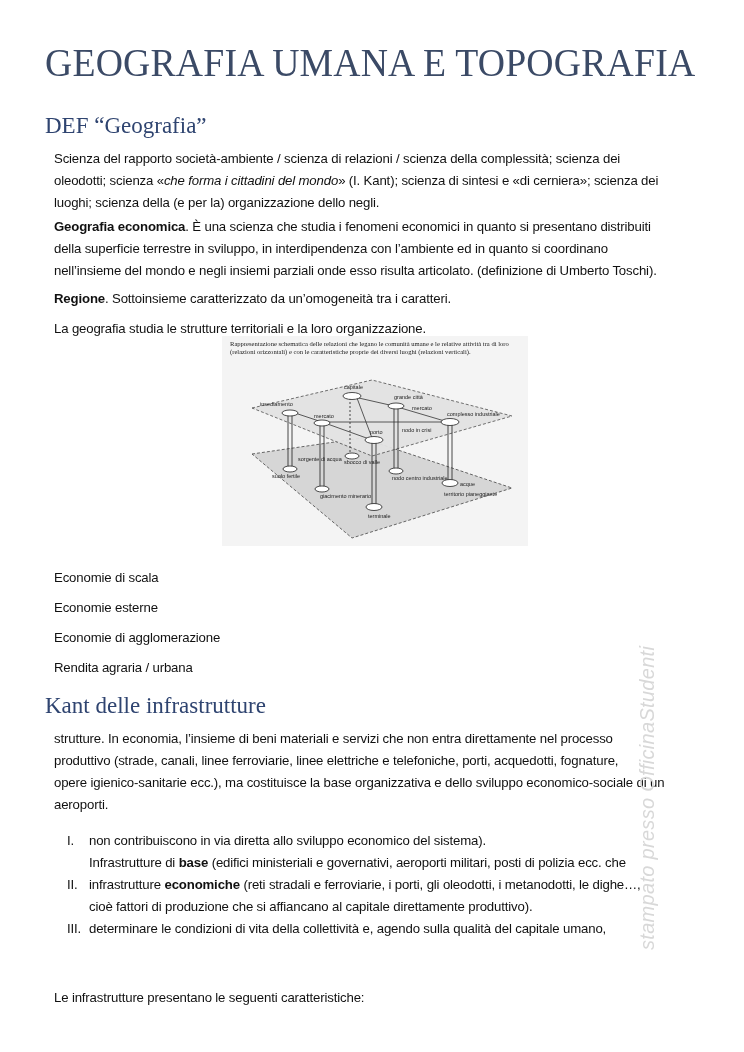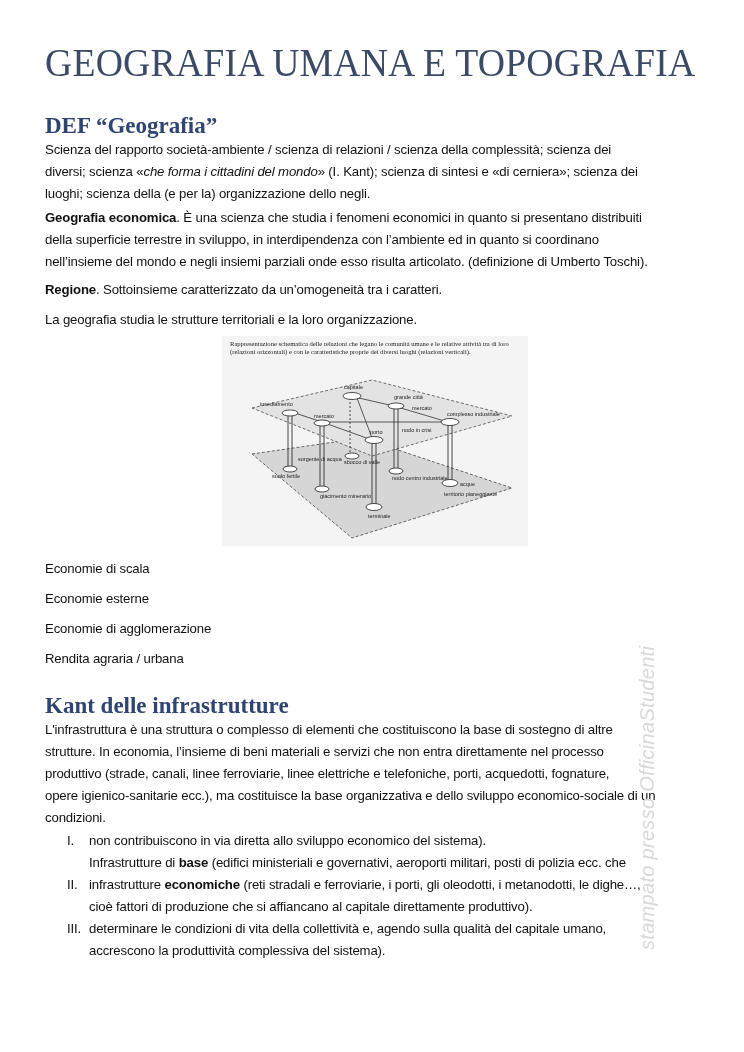--- a/index.html
+++ b/index.html
@@ -3,22 +3,22 @@
   <meta charset="utf-8">
   <style>
     html, body { margin: 0; padding: 0; background: #ffffff; }
     body { width: 744px; height: 1052px; position: relative; overflow: hidden;
            font-family: "Liberation Sans", "DejaVu Sans", sans-serif; color: #111; }
     .page { position: absolute; left: 0; top: 0; width: 744px; height: 1052px; }
     .title { position: absolute; left: 45px; top: 38px; margin: 0;
              font-family: "Liberation Serif", "DejaVu Serif", serif; font-weight: normal;
              font-size: 41px; letter-spacing: 0.2px; color: #3b4a66; transform: scaleX(0.92); transform-origin: left top; white-space: nowrap; }
     .h2 { position: absolute; left: 45px; margin: 0; font-family: "Liberation Serif", "DejaVu Serif", serif;
-          font-weight: bold; font-size: 23px; color: #2f4470; white-space: nowrap; }
-    .p { position: absolute; left: 45px; width: 660px; margin: 0; font-size: 13.2px; line-height: 22px;
+          font-weight: normal; font-size: 23px; color: #2f4470; white-space: nowrap; }
+    .p { position: absolute; left: 45px; width: 660px; margin: 9px; font-size: 13.2px; line-height: 22px;
          letter-spacing: -0.15px; }
     .p b { font-weight: bold; }
     .line { display: block; white-space: nowrap; }
     .list { position: absolute; left: 45px; width: 660px; margin: 0; padding: 0; list-style: none;
             font-size: 13.2px; line-height: 22px; letter-spacing: -0.15px; }
     .list li { position: relative; padding-left: 44px; }
     .list .num { position: absolute; left: 22px; top: 0; }
     .figure { position: absolute; left: 222px; top: 336px; width: 306px; height: 210px; background: #f4f4f4; }
     .fig-caption { position: absolute; left: 8px; top: 4px; width: 290px; font-family: "Liberation Serif", serif;
                    font-size: 6.6px; line-height: 8px; color: #222; }
@@ -31,21 +31,21 @@
 <body>
 
 <div class="page">
 
   <h1 class="title">GEOGRAFIA UMANA E TOPOGRAFIA</h1>
 
   <h2 class="h2" style="top:113px">DEF “Geografia”</h2>
 
   <p class="p" style="top:139px">
     <span class="line">Scienza del rapporto società-ambiente / scienza di relazioni / scienza della complessità; scienza dei</span>
-    <span class="line"><span>diversi; scienza «</span><i>che forma i cittadini del mondo</i><span>» (I. Kant); scienza di sintesi e «di cerniera»; scienza dei</span></span>
+    <span class="line"><span>oleodotti; scienza «</span><i>che forma i cittadini del mondo</i><span>» (I. Kant); scienza di sintesi e «di cerniera»; scienza dei</span></span>
     <span class="line">luoghi; scienza della (e per la) organizzazione dello negli.</span>
   </p>
 
   <p class="p" style="top:279px">
     <b>Regione</b><span>. Sottoinsieme caratterizzato da un’omogeneità tra i caratteri.</span>
   </p>
 
   <p class="p" style="top:207px">
     <span class="line"><b>Geografia economica</b><span>. È una scienza che studia i fenomeni economici in quanto si presentano distribuiti</span></span>
     <span class="line">della superficie terrestre in sviluppo, in interdipendenza con l’ambiente ed in quanto si coordinano</span>
@@ -125,40 +125,39 @@
   </div>
 
   <p class="p" style="top:558px">Economie di scala</p>
   <p class="p" style="top:618px">Economie di agglomerazione</p>
   <p class="p" style="top:588px">Economie esterne</p>
   <p class="p" style="top:648px">Rendita agraria / urbana</p>
 
   <h2 class="h2" style="top:693px">Kant delle infrastrutture</h2>
 
   <p class="p" style="top:719px">
-    <span class="line">L'infrastruttura è una struttura o complesso di elementi che costituiscono la base di sostegno di altre</span>
     <span class="line">strutture. In economia, l’insieme di beni materiali e servizi che non entra direttamente nel processo</span>
     <span class="line">produttivo (strade, canali, linee ferroviarie, linee elettriche e telefoniche, porti, acquedotti, fognature,</span>
     <span class="line">opere igienico-sanitarie ecc.), ma costituisce la base organizzativa e dello sviluppo economico-sociale di un</span>
-    <span class="line">condizioni.</span>
+    <span class="line">aeroporti.</span>
   </p>
 
   <ol class="list" style="top:830px">
     <li>
       <span class="num">I.</span>
       <span class="line">non contribuiscono in via diretta allo sviluppo economico del sistema).</span>
       <span class="line"><span>Infrastrutture di </span><b>base</b><span> (edifici ministeriali e governativi, aeroporti militari, posti di polizia ecc. che</span></span>
     </li>
     <li>
       <span class="num">II.</span>
       <span class="line"><span>infrastrutture </span><b>economiche</b><span> (reti stradali e ferroviarie, i porti, gli oleodotti, i metanodotti, le dighe…,</span></span>
       <span class="line">cioè fattori di produzione che si affiancano al capitale direttamente produttivo).</span>
     </li>
     <li>
       <span class="num">III.</span>
       <span class="line">determinare le condizioni di vita della collettività e, agendo sulla qualità del capitale umano,</span>
-      <span class="line">accrescono la produttività complessiva del sistema).</span>
     </li>
   </ol>
 
+  <p class="p" style="top:978px">Le infrastrutture presentano le seguenti caratteristiche:</p>
 
   <div class="watermark">stampato presso OfficinaStudenti</div>
 </div>
 
 </body></html>

